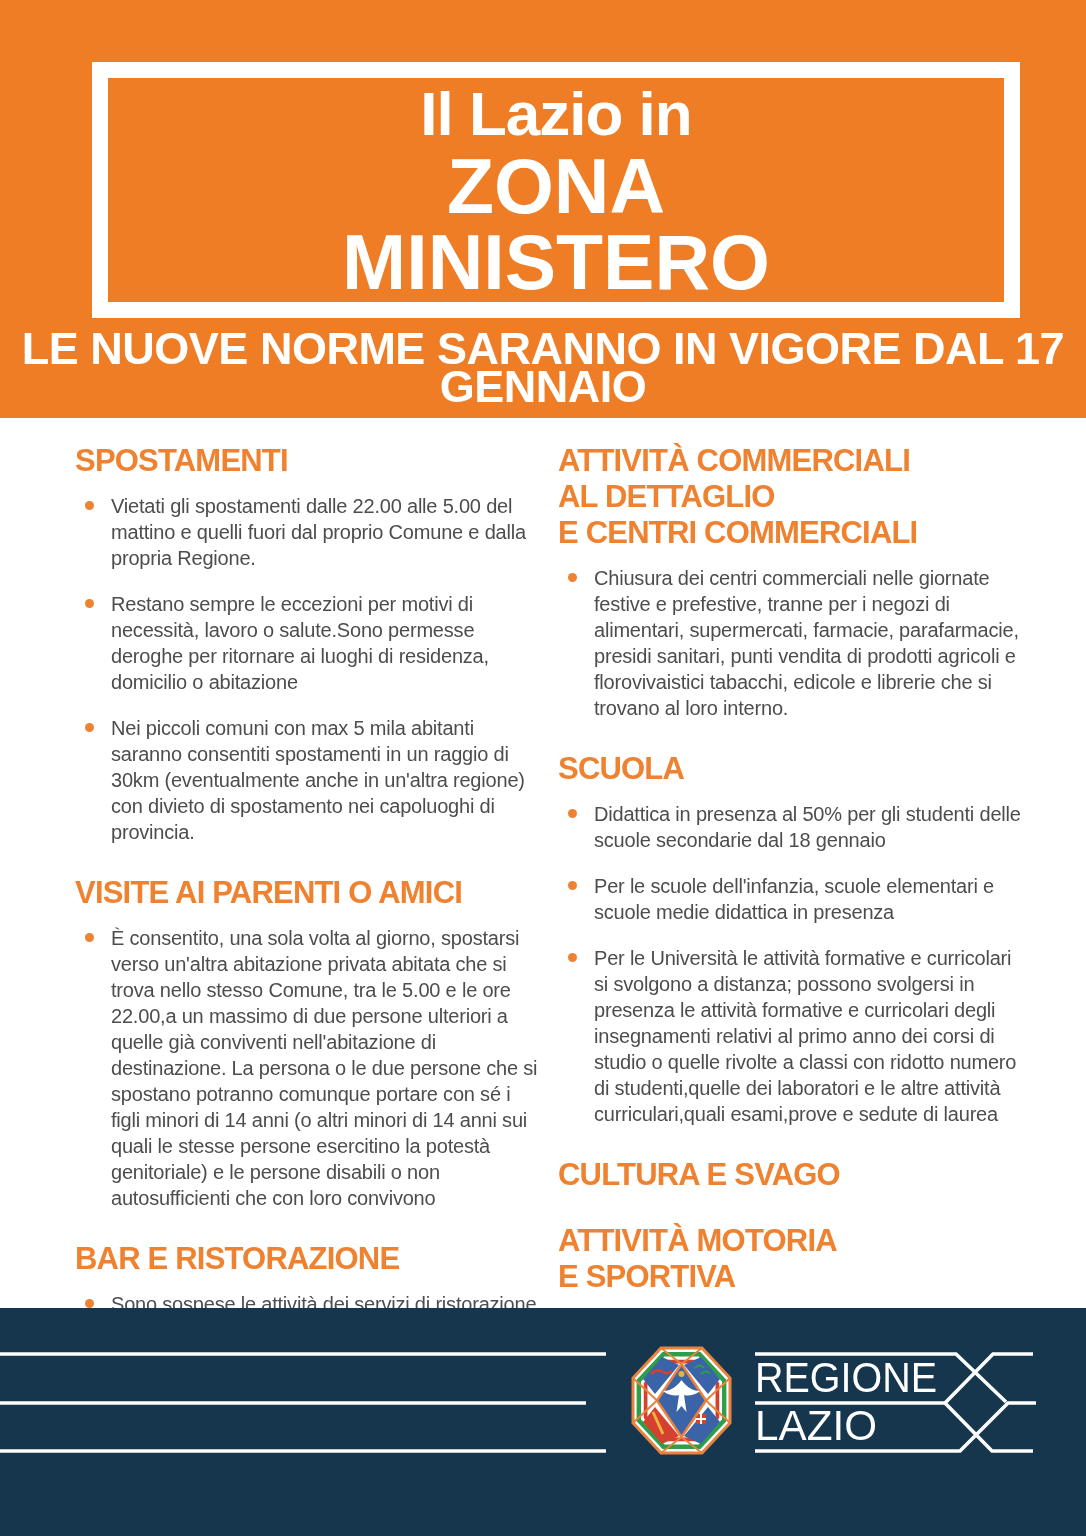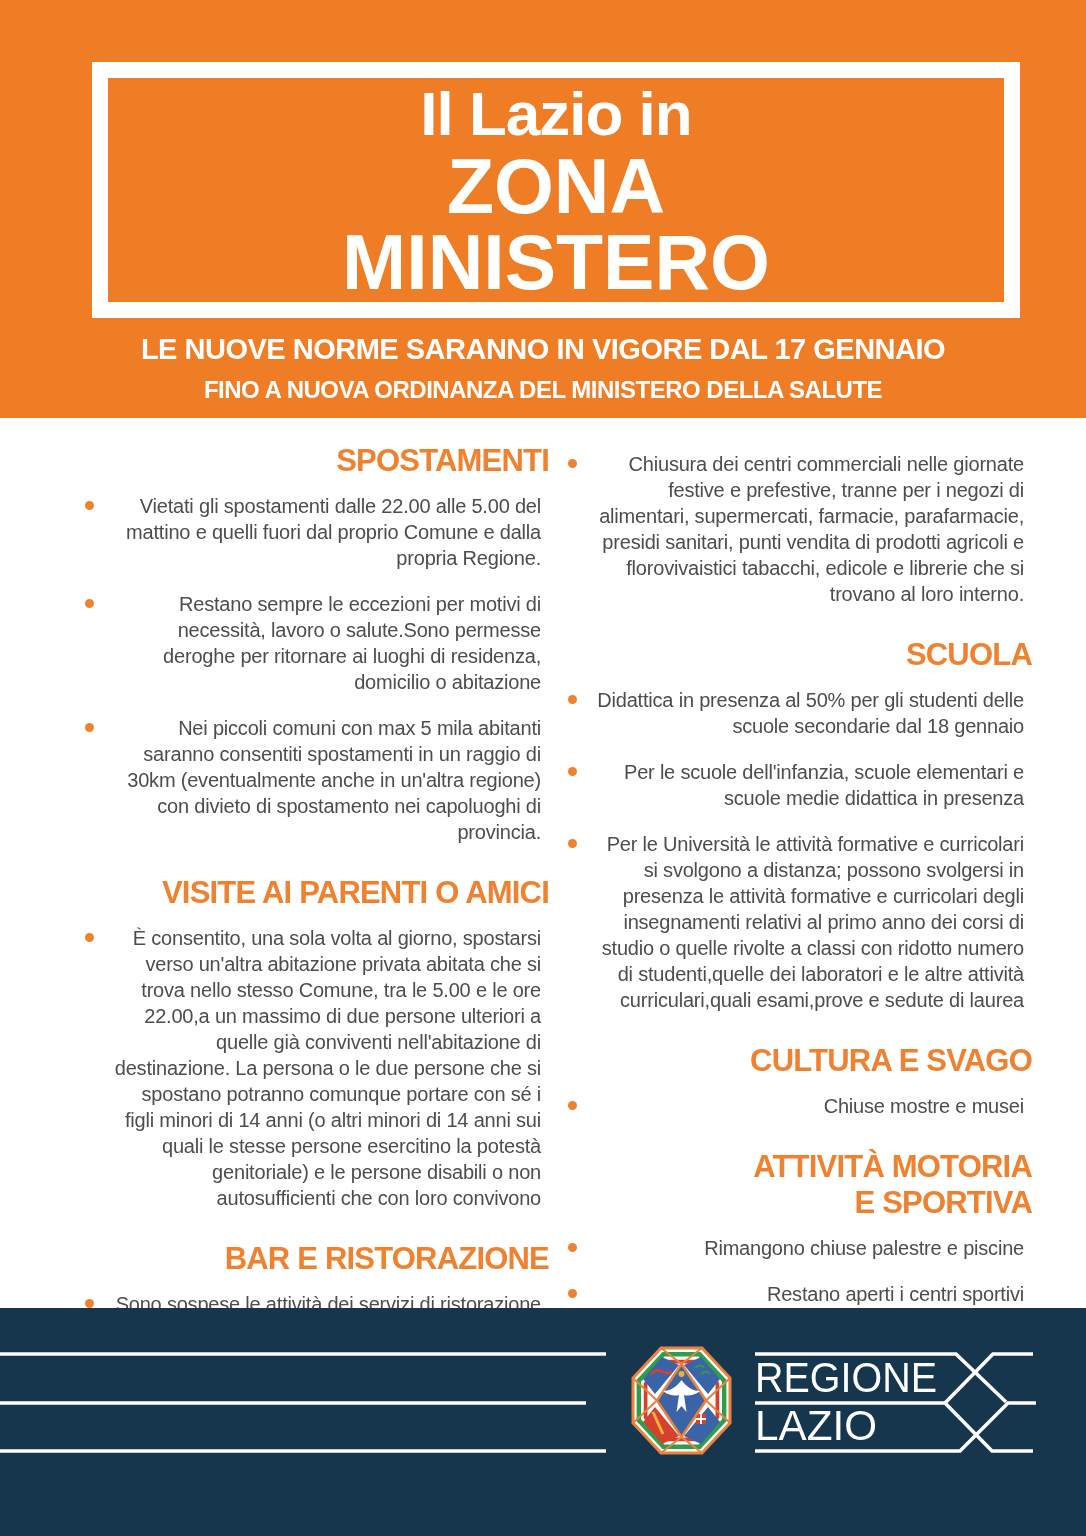--- a/index.html
+++ b/index.html
@@ -7,25 +7,25 @@
   .poster{position:relative;width:1086px;height:1536px;background:#ffffff;overflow:hidden;}
 
   
   .header{position:absolute;top:0;left:0;width:1086px;height:516px;background:#EE7D26;}
   .title-box{position:absolute;left:92px;top:62px;width:928px;height:256px;border:16px solid #ffffff;
              box-sizing:border-box;display:flex;flex-direction:column;justify-content:center;
              align-items:center;text-align:center;}
   .title-line-1{color:#ffffff;font-weight:bold;font-size:62px;line-height:68px;letter-spacing:-1px;}
   .title-line-2,.title-line-3{color:#ffffff;font-weight:bold;font-size:77px;line-height:76px;letter-spacing:0px;}
   .subtitle{position:absolute;left:0;top:330px;width:1086px;text-align:center;color:#ffffff;}
-  .subtitle-1{font-size:29px;font-weight:bold;letter-spacing:-0.5px;line-height:38px;}
+  .subtitle-1{font-size:45px;font-weight:bold;letter-spacing:-0.5px;line-height:38px;}
   .subtitle-2{font-size:24px;font-weight:bold;letter-spacing:-0.5px;line-height:34px;margin-top:5px;}
 
   
-  .content{position:absolute;top:418px;left:0;width:1086px;height:800px;background:#ffffff;text-align:right;}
+  .content{position:absolute;top:418px;left:0;width:1086px;height:800px;background:#ffffff;}
   .col{position:absolute;top:25px;}
   .col-left{left:75px;width:474px;}
   .col-right{left:558px;width:474px;}
   .sec-heading{color:#EF8230;font-weight:bold;font-size:31px;line-height:36px;letter-spacing:-0.8px;
                margin:30px 0 14px 0;white-space:pre-line;}
   .section:first-child .sec-heading{margin-top:0;}
   .bullet-list{margin:8px;padding:0;list-style:none;}
   .bullet-item{position:relative;margin:0 0 20px 0;padding-left:28px;
                font-size:20px;line-height:26px;letter-spacing:-0.2px;color:#4D4D4D;}
   .bullet-dot{position:absolute;left:2px;top:8px;width:9px;height:9px;border-radius:50%;background:#EF8230;}
@@ -99,20 +99,23 @@
             <span>Fino alle 22.00 resta consentita la ristorazione con asporto, con divieto di consumazione sul posto. Per i soggetti che svolgono come attività prevalente una di quelle identificate dai codici Ateco 56.3 (bar e altri esercizi simili senza cucina) e 47.25 (commercio al dettaglio di bevande in esercizi specializzati) l'asporto è consentito esclusivamente fino alle 18</span>
           </li>
         </ul>
       </div>
 
     </div>
 
     <div class="col col-right">
 
       <div class="section">
+        <div class="sec-heading">ATTIVITÀ COMMERCIALI
+AL DETTAGLIO
+E CENTRI COMMERCIALI</div>
         <ul class="bullet-list">
           <li class="bullet-item">
             <span class="bullet-dot"></span>
             <span>Chiusura dei centri commerciali nelle giornate festive e prefestive, tranne per i negozi di alimentari, supermercati, farmacie, parafarmacie, presidi sanitari, punti vendita di prodotti agricoli e florovivaistici tabacchi, edicole e librerie che si trovano al loro interno.</span>
           </li>
         </ul>
       </div>
 
       <div class="section">
         <div class="sec-heading">SCUOLA</div>
@@ -127,26 +130,20 @@
           </li>
           <li class="bullet-item">
             <span class="bullet-dot"></span>
             <span>Per le Università le attività formative e curricolari si svolgono a distanza; possono svolgersi in presenza le attività formative e curricolari degli insegnamenti relativi al primo anno dei corsi di studio o quelle rivolte a classi con ridotto numero di studenti,quelle dei laboratori e le altre attività curriculari,quali esami,prove e sedute di laurea</span>
           </li>
         </ul>
       </div>
 
       <div class="section">
         <div class="sec-heading">CULTURA E SVAGO</div>
-        <ul class="bullet-list">
-          <li class="bullet-item">
-            <span class="bullet-dot"></span>
-            <span>Chiuse mostre e musei</span>
-          </li>
-        </ul>
       </div>
 
       <div class="section">
         <div class="sec-heading">ATTIVITÀ MOTORIA
 E SPORTIVA</div>
         <ul class="bullet-list">
           <li class="bullet-item">
             <span class="bullet-dot"></span>
             <span>Rimangono chiuse palestre e piscine</span>
           </li>

